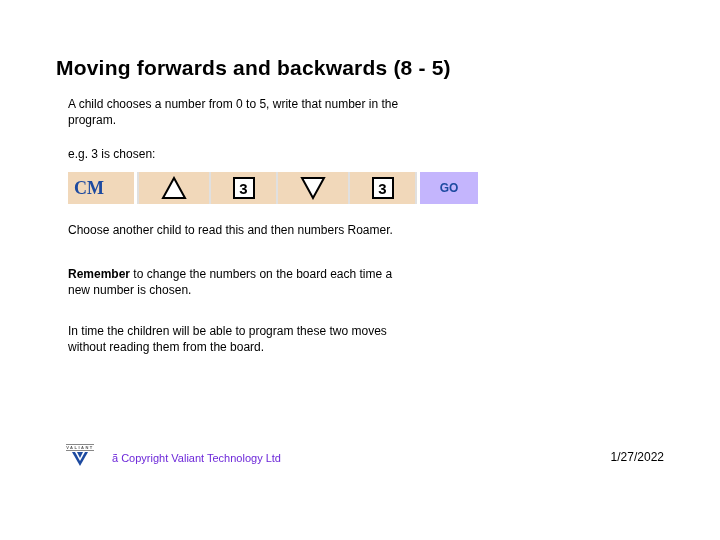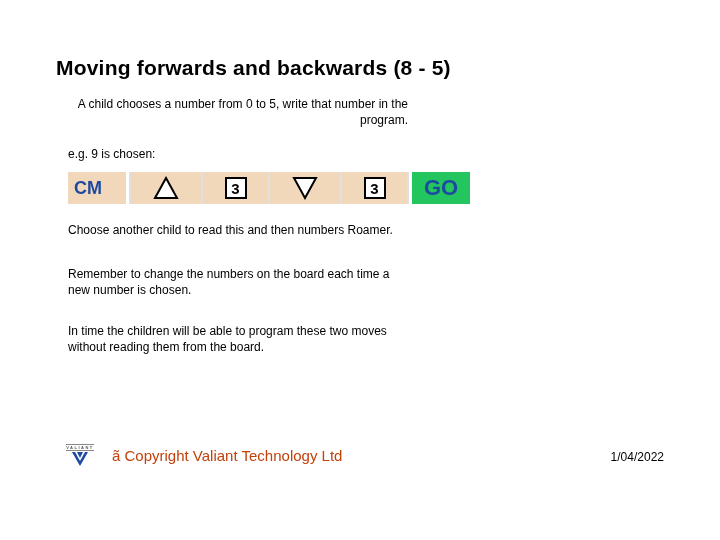--- a/index.html
+++ b/index.html
@@ -21,49 +21,50 @@
     color: #000;
   }
   .para {
     position: absolute;
     left: 68px;
     width: 340px;
     font-size: 12px;
     color: #000;
     line-height: 1.35;
   }
-  .para1 { top: 96px; text-align: right; }
+  .para1 { top: 96px; }
   .para-eg { top: 146px; }
   .para2 { top: 222px; }
   .para-rem { top: 266px; width: 340px; }
-  .para-rem b { font-weight: normal; }
+  .para-rem b { font-weight: bold; }
   .para3 { top: 323px; width: 350px; }
   .cmdbar {
     position: absolute;
     left: 68px;
     top: 172px;
     height: 32px;
     width: 440px;
     display: flex;
     align-items: stretch;
   }
   .cell {
     display: flex;
     align-items: center;
     justify-content: center;
     font-family: Arial, sans-serif;
   }
   .cm {
-    width: 58px;
+    width: 66px;
     background: #f1d8ba;
     color: #1d4aa0;
     font-weight: bold;
     font-size: 18px;
     justify-content: flex-start;
     padding-left: 6px;
+    font-family: Liberation Serif, serif;
   }
   .iconcell {
     width: 70px;
     background: #f1d8ba;
   }
   .numcell {
     width: 65px;
     background: #f1d8ba;
   }
   .numbox {
@@ -72,24 +73,24 @@
     background: #fff;
     border: 2px solid #000;
     display: flex;
     align-items: center;
     justify-content: center;
     font-weight: bold;
     font-size: 15px;
   }
   .go {
     width: 58px;
-    background: #22c55e;
+    background: #c4b5fd;
     color: #1d4aa0;
     font-weight: bold;
-    font-size: 22px;
+    font-size: 12px;
   }
   .sepwhite {
     width: 3px;
     background: #fff;
   }
   .sepgray {
     width: 2px;
     background: rgba(0,0,0,0.12);
   }
   svg.arrow { display: block; }
@@ -108,38 +109,38 @@
     border-top: 1px solid #888;
     border-bottom: 1px solid #888;
     padding: 0;
     line-height: 5px;
   }
   .footer-logo svg { display: block; margin: 1px auto 0; }
   .copyright {
     position: absolute;
     left: 112px;
     bottom: 76px;
-    font-size: 15px;
-    color: #c2410c;
+    font-size: 11px;
+    color: #6d28d9;
   }
   .datefoot {
     position: absolute;
     right: 56px;
     bottom: 76px;
     font-size: 12px;
     color: #000;
   }
 </style>
 </head>
 <body>
 
 <div class="title">Moving forwards and backwards (8 - 5)</div>
 
 <div class="para para1">A child chooses a number from 0 to 5, write that number in the program.</div>
-<div class="para para-eg">e.g. 9 is chosen:</div>
+<div class="para para-eg">e.g. 3 is chosen:</div>
 
 <div class="cmdbar">
   <div class="cell cm">CM</div>
   <div class="sepwhite"></div>
   <div class="sepgray"></div>
   <div class="cell iconcell">
     <svg class="arrow" width="26" height="24" viewBox="0 0 26 24">
       <polygon points="13,2 24,22 2,22" fill="#fff" stroke="#000" stroke-width="2"></polygon>
     </svg>
   </div>
@@ -173,13 +174,13 @@
 <div class="footer-logo">
   <div class="bar">VALIANT</div>
   <svg width="16" height="14" viewBox="0 0 16 14">
     <polygon points="0,0 16,0 8,14" fill="#1d4aa0"></polygon>
     <polygon points="3,0 13,0 8,9" fill="#fff"></polygon>
     <polygon points="5,0 11,0 8,6" fill="#1d4aa0"></polygon>
   </svg>
 </div>
 
 <div class="copyright">ã Copyright Valiant Technology Ltd</div>
-<div class="datefoot">1/04/2022</div>
+<div class="datefoot">1/27/2022</div>
 
 </body></html>

